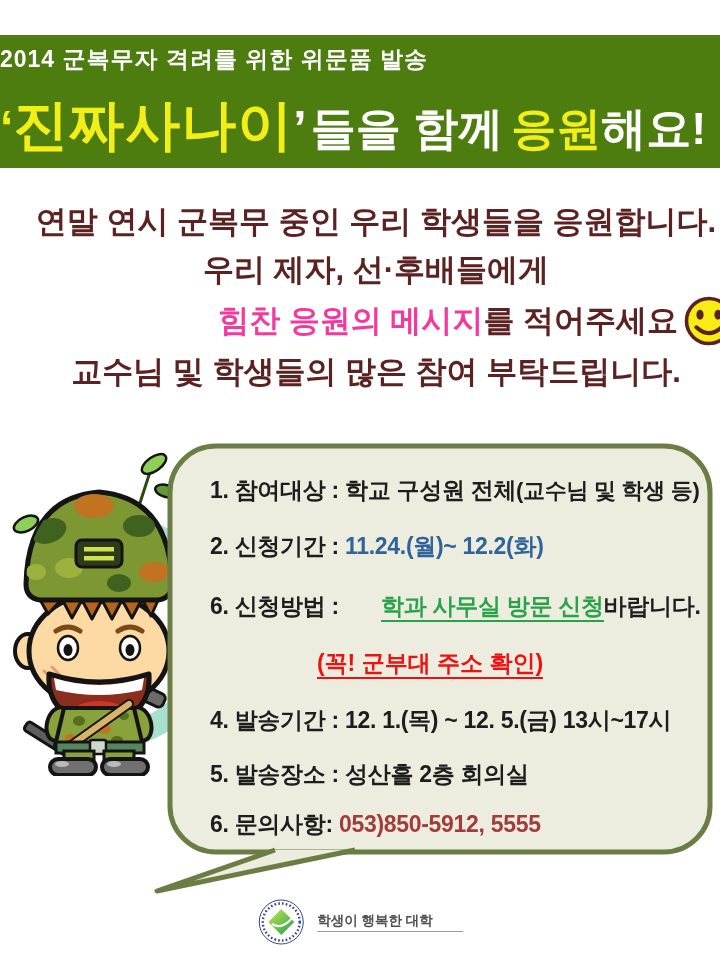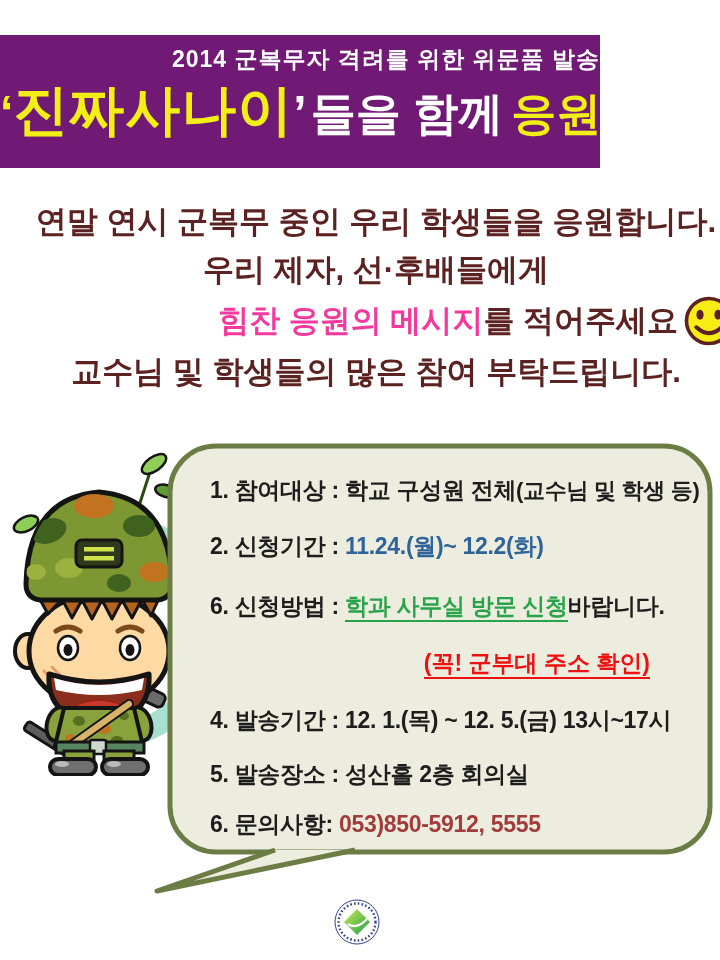--- a/index.html
+++ b/index.html
@@ -2,28 +2,28 @@
 <html><head>
 <meta charset="utf-8">
 <style>
   html,body{margin:0;padding:0;}
   body{
     width:720px;height:960px;position:relative;background:#ffffff;
     font-family:"Liberation Sans","DejaVu Sans",sans-serif;overflow:hidden;
   }
   
   .band{
-    position:absolute;left:0;top:35px;width:600px;height:133px;
-    background:#701a75;text-align:right;
+    position:absolute;left:0;top:35px;width:720px;height:133px;
+    background:#4d7c0f;text-align:left;
   }
   .band-subtitle{
     padding-top:9px;font-size:23px;font-weight:bold;color:#ffffff;letter-spacing:1px;
     white-space:nowrap;
   }
-  .band-title{margin-top:2px;white-space:nowrap;line-height:66px;}
+  .band-title{margin-top:17px;white-space:nowrap;line-height:66px;}
   .t-q-open{color:#f2ee17;font-size:48px;font-weight:800;}
   .t-hl{color:#f2ee17;font-size:55px;font-weight:800;letter-spacing:1px;}
   .t-q-close{color:#ffffff;font-size:48px;font-weight:800;}
   .t-mid{color:#ffffff;font-size:45px;font-weight:800;margin:0 8px 0 4px;}
   .t-accent{color:#f2ee17;font-size:45px;font-weight:800;}
   .t-end{color:#ffffff;font-size:45px;font-weight:800;}
   
   .intro{
     position:absolute;left:0;top:198px;width:720px;text-align:center;
     color:#5c2222;font-size:31px;font-weight:bold;line-height:48px;white-space:nowrap;padding-left:16px;
@@ -33,24 +33,24 @@
   .smiley{margin-left:4px;}
   
   .bubble{position:absolute;left:145px;top:443px;width:568px;height:455px;}
   .bubble svg.shape{position:absolute;left:0;top:0;}
   .row{
     position:absolute;left:65px;white-space:nowrap;
     font-size:23px;font-weight:bold;color:#1d1d1d;letter-spacing:-0.3px;
   }
   .row .paren{font-size:22px;}
   .val-date{color:#2f6399;text-align:center;}
-  .val-method{color:#29a349;border-bottom:2.5px solid #29a349;padding-bottom:1px;}
+  .val-method{color:#29a349;border-bottom:2.5px solid #29a349;padding-bottom:1px;margin-left:36px;}
   .val-phone{color:#a23b3b;}
   .row-note{
-    position:absolute;left:65px;width:440px;text-align:right;
+    position:absolute;left:65px;width:440px;text-align:center;
     font-size:23px;font-weight:bold;color:#ee1111;white-space:nowrap;
   }
   .row-note span{border-bottom:2px solid #ee1111;padding-bottom:1px;}
   
   .soldier{position:absolute;left:4px;top:446px;}
   
   .footer-logo{
     position:absolute;left:50%;top:898px;transform:translateX(-50%);
     display:flex;align-items:center;gap:6px;white-space:nowrap;
   }
@@ -193,14 +193,15 @@
           <stop offset="1" stop-color="#189e4e"></stop>
       </linearGradient>
     </defs>
     <circle cx="0" cy="0" r="22" fill="#ffffff" stroke="#33418f" stroke-width="1"></circle>
     <circle cx="0" cy="0" r="18.5" fill="none" stroke="#33418f" stroke-width="2.4" stroke-dasharray="1.6 2.2"></circle>
     <circle cx="0" cy="0" r="15" fill="#ffffff"></circle>
     <polygon points="0,-13.5 13.5,0 0,13.5 -13.5,0" fill="url(#g1)" stroke="#ffffff" stroke-width="1"></polygon>
     <path d="M -9 2 Q 0 8 10 -3" stroke="#ffffff" stroke-width="2.2" fill="none"></path>
   </svg>
   <div class="logo-text">
+    <span class="logo-tagline">학생이 행복한 대학</span>
   </div>
 </div>
 
 </body></html>

